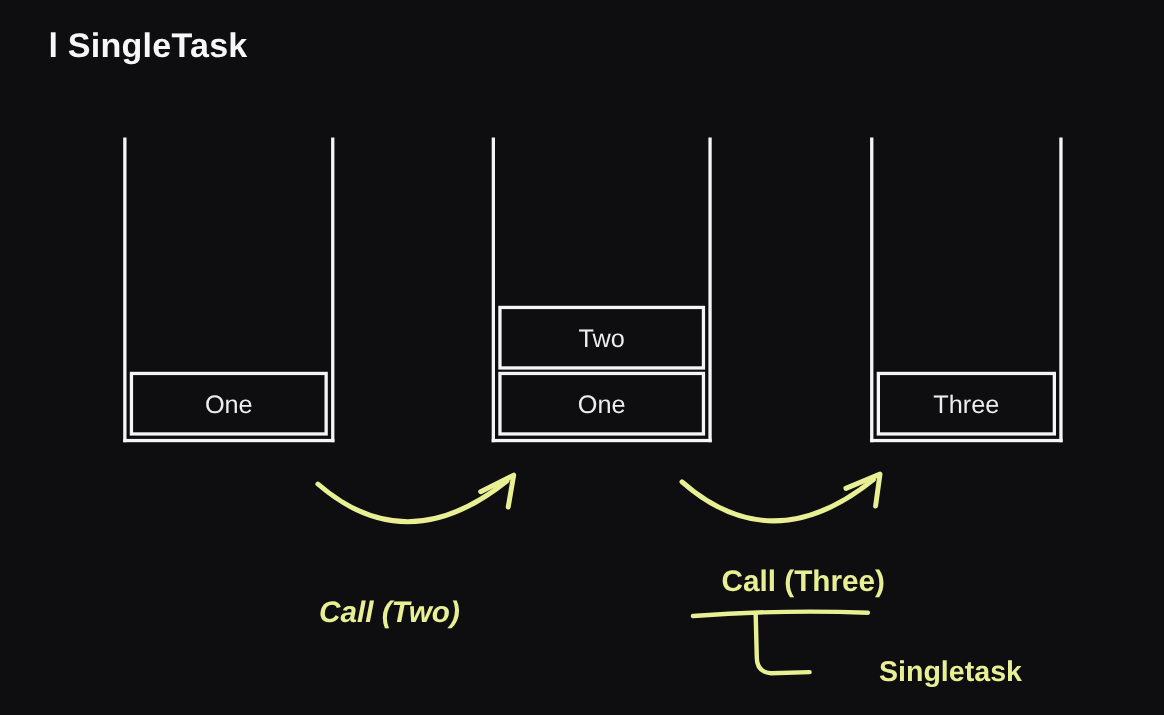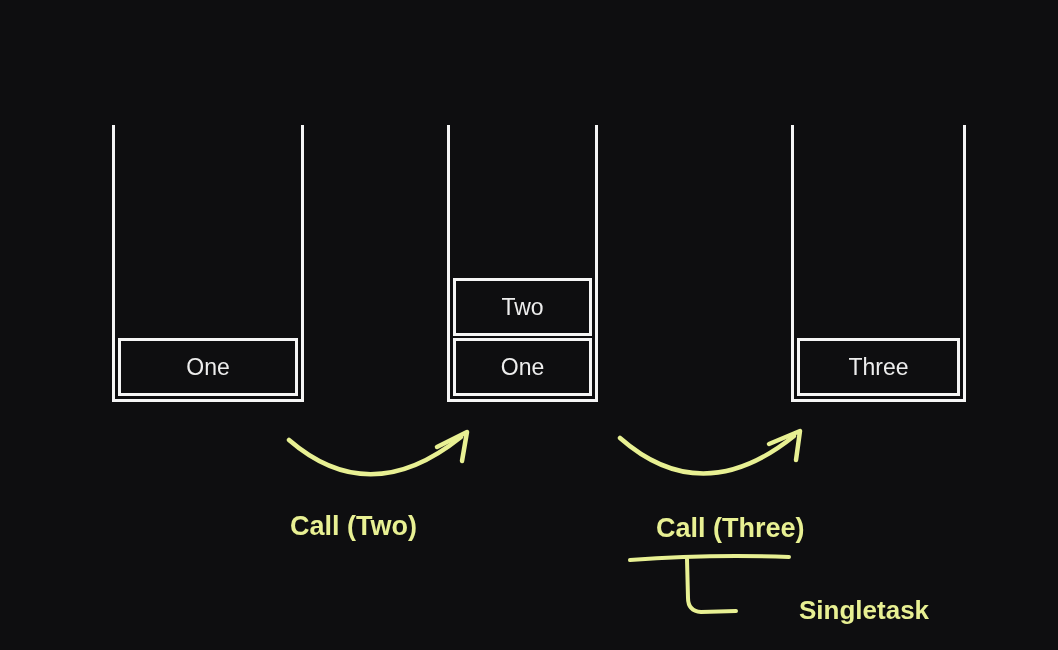--- a/index.html
+++ b/index.html
@@ -24,43 +24,44 @@
   .stack{
     position:absolute;top:125px;height:277px;
     box-sizing:border-box;
     border-left:3px solid var(--line);
     border-right:3px solid var(--line);
     border-bottom:3px solid var(--line);
     display:flex;flex-direction:column;justify-content:flex-end;
     padding:0 3px 3px 3px;gap:2px;
   }
   #stack1{left:112px;width:192px;}
-  #stack2{left:447px;width:151px;}
+  #stack2{left:447px;width:200px;}
   #stack3{left:791px;width:175px;}
   .cell{
     box-sizing:border-box;height:58px;
     border:3px solid var(--line);
     display:flex;align-items:center;justify-content:center;
     color:var(--cell-text);font-size:23px;font-weight:400;
   }
   .annot-overlay{position:absolute;left:0;top:0;width:1058px;height:650px;pointer-events:none;}
   .annot-overlay path{fill:none;stroke:var(--accent);stroke-linecap:round;stroke-linejoin:round;}
   .call-label{
     position:absolute;color:var(--accent);
     font-size:27px;font-weight:700;white-space:pre;
   }
-  #call-two-label{left:290px;top:511px;}
+  #call-two-label{left:290px;top:541px;font-style:italic;}
   #call-three-label{left:656px;top:513px;}
   #singletask-label{left:751px;top:595px;font-size:26px;margin-left:48px;}
 </style>
 </head>
 <body>
 
 <div class="canvas">
 
+  <div class="slide-title">l SingleTask</div>
 
   <div class="stack" id="stack1">
     <div class="cell">One</div>
   </div>
 
   <div class="stack" id="stack2">
     <div class="cell">Two</div>
     <div class="cell">One</div>
   </div>
 

